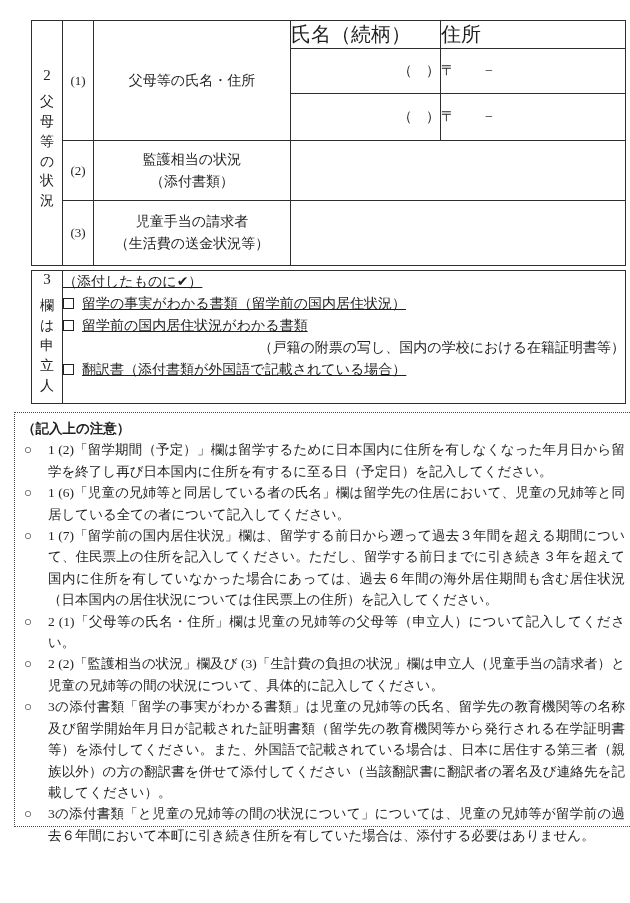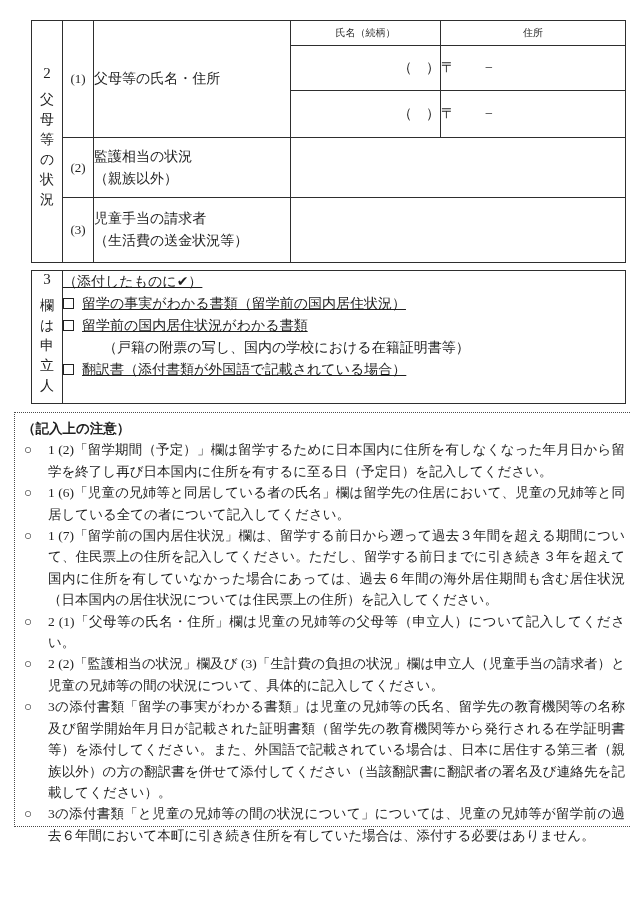--- a/index.html
+++ b/index.html
@@ -25,38 +25,38 @@
   .r-status  { height: 60px; }
   .r-living  { height: 65px; }
 
   .sec-cell { text-align: center; vertical-align: middle; }
   .sec-no { font-size: 15px; margin-bottom: 8px; }
   .vert {
     width: 1em; margin: 8px auto; word-break: break-all;
     line-height: 1.42; text-align: center; font-size: 14px;
   }
   .no-cell { text-align: center; font-size: 13px; }
-  .label-cell { line-height: 1.55; }
-  .hdr-cell { text-align: center; font-size: 10px; }
+  .label-cell { text-align: center; line-height: 1.55; }
+  .hdr-cell { font-size: 20px; }
 
   .name-cell { text-align: right; padding-right: 14px; }
   .addr-cell { vertical-align: top; padding: 4px 0 0 9px; }
   .addr-dash { margin-left: 30px; }
   tr.dashed td { border-bottom: 1px dashed #8a8a8a; }
 
   
   table.attach {
     position: absolute; left: 31px; top: 270px;
     border-collapse: collapse; table-layout: fixed;
     width: 594px; font-size: 14px;
   }
   table.attach td { border: 1px solid #2e2e2e; padding: 0; }
   .attach-content { vertical-align: top; padding: 6px 6px 4px 8px; }
   .attach-line { line-height: 22px; white-space: nowrap; text-decoration: underline; }
-  .attach-sub  { line-height: 22px; padding-left: 40px; white-space: nowrap; }
+  .attach-sub  { line-height: 22px; padding-left: 40px; white-space: nowrap; text-align: right; }
   .checkbox {
     display: inline-block; width: 11px; height: 11px;
     border: 1.4px solid #222; margin-right: 8px; vertical-align: -1px;
     background: #fff;
   }
 
   
   .notes {
     position: absolute; left: 14px; top: 412px; width: 620px; height: 415px;
     border: 1.6px dotted #4a4a4a;
@@ -101,21 +101,21 @@
     <tr class="r-name2">
       <td class="name-cell">（　）</td>
       <td class="addr-cell">
         <span>〒</span><span class="addr-dash">−</span>
       </td>
     </tr>
     <tr class="r-status">
       <td class="no-cell">(2)</td>
       <td class="label-cell">
         <div>監護相当の状況</div>
-        <div>（親族以外）</div>
+        <div>（添付書類）</div>
       </td>
       <td colspan="2"></td>
     </tr>
     <tr class="r-living">
       <td class="no-cell">(3)</td>
       <td class="label-cell">
         <div>児童手当の請求者</div>
         <div>（生活費の送金状況等）</div>
       </td>
       <td colspan="2"></td>

